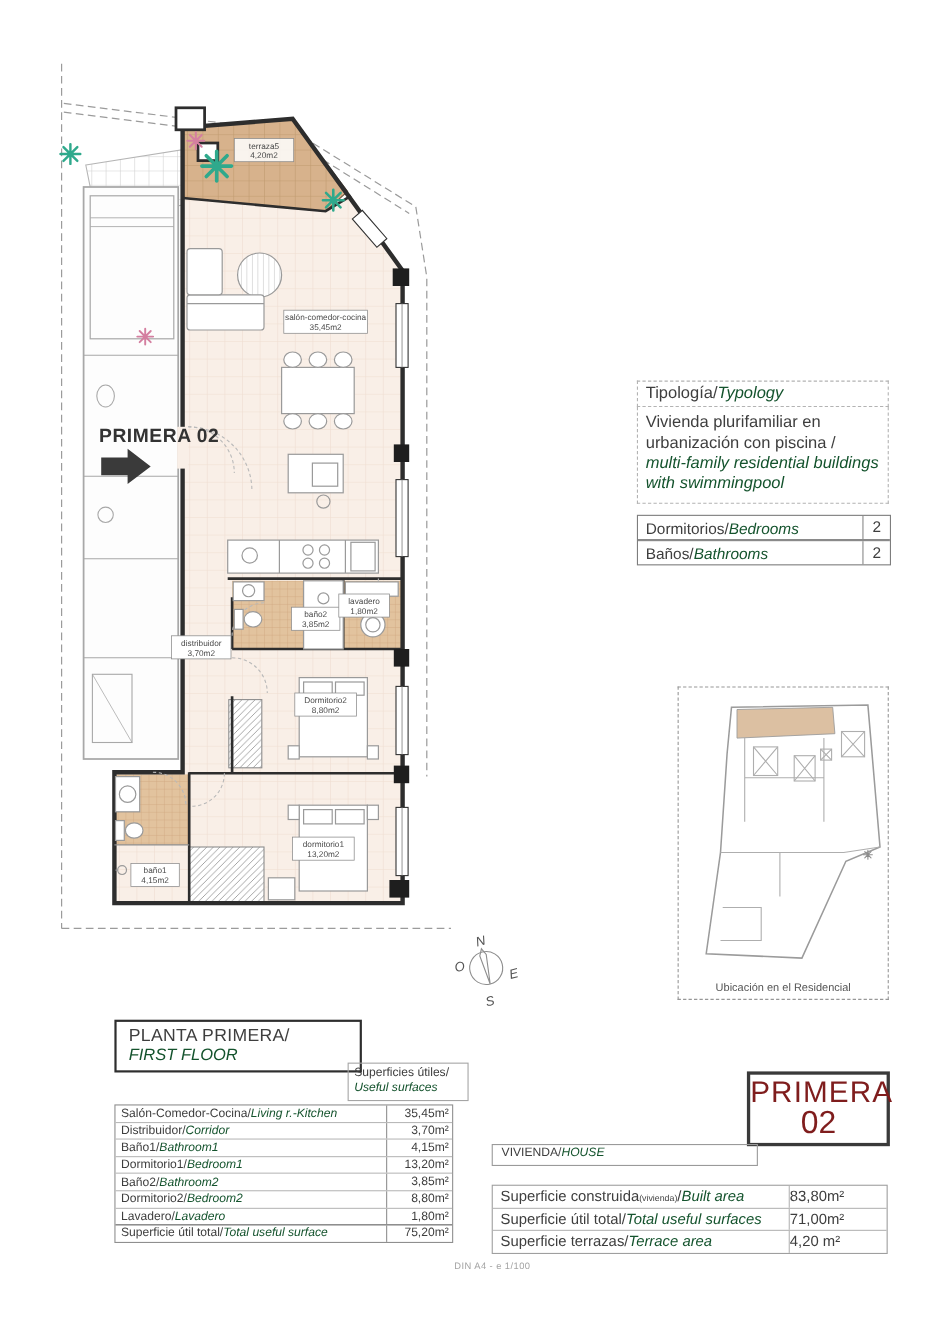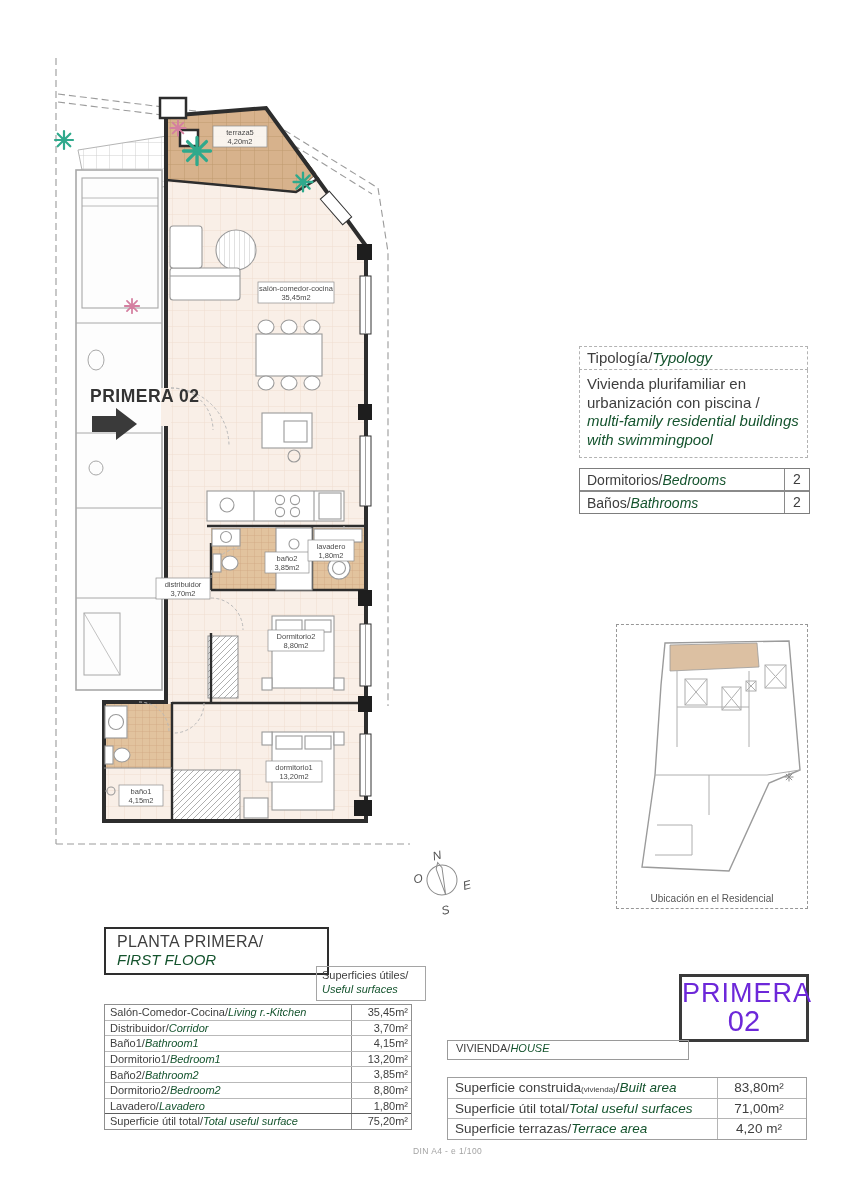--- a/index.html
+++ b/index.html
@@ -32,31 +32,31 @@
   #sup-box{left:300px;top:966px;width:93px;border:1px solid #a5a5a5;padding:2px 10px 3px 5px;font-size:11px;line-height:1.25;}
   #surfaces-table{left:88px;top:1004px;width:306px;border:1px solid #8f8f8f;}
   .srow{display:flex;align-items:center;height:14.6px;font-size:11px;border-top:1px solid #b9b9b9;}
   .srow:first-child{border-top:none;}
   .srow .lbl{flex:1;padding-left:5px;white-space:nowrap;}
   .srow .val{width:56px;align-self:stretch;border-left:1px solid #8f8f8f;text-align:right;padding-right:3px;line-height:14.6px;}
   .srow.total{border-top:1px solid #5e5e5e;}
 
   
   #primera-box{left:663px;top:974px;width:124px;height:60px;border:3px solid #3a3a3a;
-               text-align:center;color:#6d28d9;padding-top:2px;}
+               text-align:center;color:#7f1d1d;padding-top:2px;}
   #primera-box .u1{font-size:27px;letter-spacing:1px;line-height:1.05;}
   #primera-box .u2{font-size:29px;line-height:1.0;}
   #vivienda-bar{left:431px;top:1040px;width:232px;height:17px;border:1px solid #9a9a9a;
                 font-size:11px;padding:1px 0 0 8px;}
   #areas-table{left:431px;top:1077px;width:358px;border:1px solid #9f9f9f;}
   .arow{display:flex;align-items:center;height:19.6px;font-size:13.5px;border-top:1px solid #b5b5b5;}
   .arow:first-child{border-top:none;}
   .arow .lbl{flex:1;padding-left:7px;white-space:nowrap;}
   .arow .sub{font-size:8px;color:#3e3e3e;}
-  .arow .val{width:82px;align-self:stretch;border-left:1px solid #b5b5b5;text-align:center;padding-right:6px;line-height:19.6px;}
+  .arow .val{width:82px;align-self:stretch;border-left:1px solid #b5b5b5;text-align:left;padding-right:6px;line-height:19.6px;}
 
   #din-note{left:397px;top:1146px;font-size:8.5px;color:#a3a3a3;letter-spacing:.4px;}
 
   
   text{font-family:"Liberation Sans", sans-serif;}
   .serifit{font-family:"Liberation Serif", serif;font-style:italic;}
 </style>
 </head>
 <body>
 

